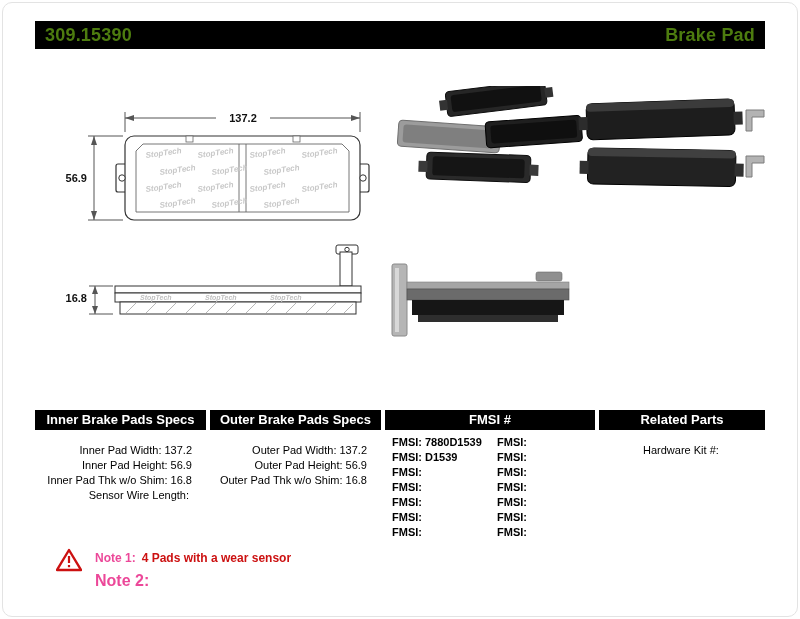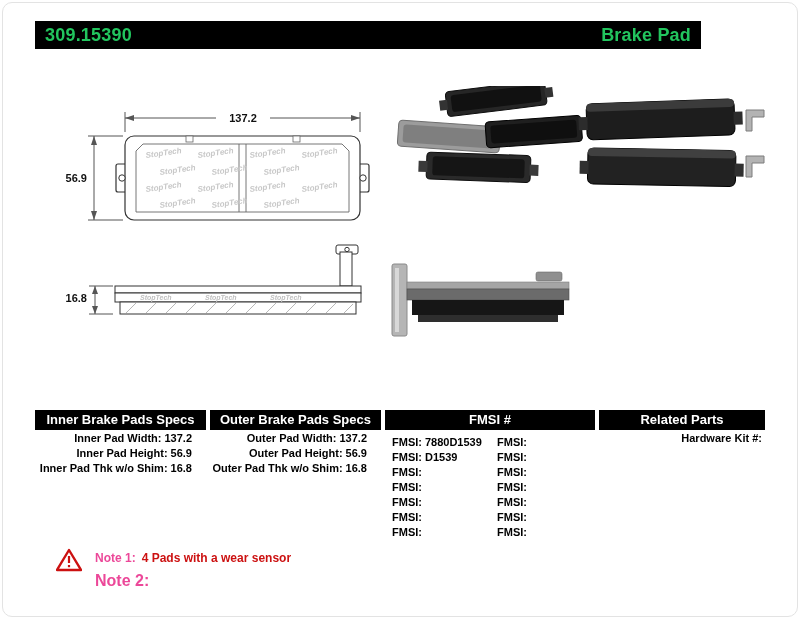--- a/index.html
+++ b/index.html
@@ -4,32 +4,32 @@
 <style>
   html,body { margin:0; padding:0; }
   body {
     width:800px; height:619px; position:relative; overflow:hidden;
     background:#ffffff; font-family:"Liberation Sans", sans-serif; color:#000;
   }
   .sheet { position:absolute; left:2px; top:2px; width:794px; height:613px;
     border:1px solid #e3e3e3; border-radius:10px; background:#fff; }
   .abs { position:absolute; }
 
-  .header-bar { position:absolute; left:35px; top:21px; width:666px; height:28px;
-    background:#000; color:#22c55e; display:flex; align-items:center;
+  .header-bar { position:absolute; left:35px; top:21px; width:730px; height:28px;
+    background:#000; color:#4d7c0f; display:flex; align-items:center;
     justify-content:space-between; padding:0 10px; box-sizing:border-box;
     font-size:18px; font-weight:bold; letter-spacing:0.2px; }
 
   .spec-col { position:absolute; top:410px; }
   .thead { background:#000000; color:#fff; font-weight:bold; font-size:13px;
     text-align:center; height:20px; line-height:20px; }
-  .trows { padding-top:1px; font-size:11px; font-weight:bold; color:#000; }
+  .trows { padding-top:13px; font-size:11px; font-weight:normal; color:#000; }
   .trow { height:15px; line-height:15px; white-space:nowrap; }
   .right-align .trow { text-align:right; padding-right:14px; }
-  .left-align .trow  { text-align:right;  padding-left:8px;margin-left:36px; }
+  .left-align .trow  { text-align:left;  padding-left:8px;margin-left:36px; }
   .val { margin-left:3px; }
 
   .fmsi-wrap { display:flex; padding:5px 0 0 7px; font-size:11px; font-weight:bold;align-items:center; }
   .fmsi-left { width:105px; }
   .fmsi-right { flex:1; }
 
   .notes { position:absolute; left:56px; top:547px; width:420px; height:52px; }
   .warning-svg { position:absolute; left:0; top:1px; }
   .note-row1 { position:absolute; left:39px; top:4px; font-size:12px; white-space:nowrap; }
   .note-row2 { position:absolute; left:39px; top:25px; font-size:16px; white-space:nowrap; }
@@ -192,20 +192,21 @@
   <rect x="24" y="40" width="152" height="15" fill="#161616"></rect>
   <rect x="30" y="55" width="140" height="7" fill="#2e2e2e"></rect>
 </svg>
 
 <div class="spec-col right-align" style="left:35px;width:171px">
   <div class="thead">Inner Brake Pads Specs</div>
   <div class="trows">
     <div class="trow"><span class="lbl">Inner Pad Width:</span><span class="val">137.2</span></div>
     <div class="trow"><span class="lbl">Inner Pad Height:</span><span class="val">56.9</span></div>
     <div class="trow"><span class="lbl">Inner Pad Thk w/o Shim:</span><span class="val">16.8</span></div>
+    <div class="trow"><span class="lbl">Sensor Wire Length:</span><span class="val"></span></div>
   </div>
 </div>
 
 <div class="spec-col right-align" style="left:210px;width:171px">
   <div class="thead">Outer Brake Pads Specs</div>
   <div class="trows">
     <div class="trow"><span class="lbl">Outer Pad Width:</span><span class="val">137.2</span></div>
     <div class="trow"><span class="lbl">Outer Pad Height:</span><span class="val">56.9</span></div>
     <div class="trow"><span class="lbl">Outer Pad Thk w/o Shim:</span><span class="val">16.8</span></div>
   </div>

